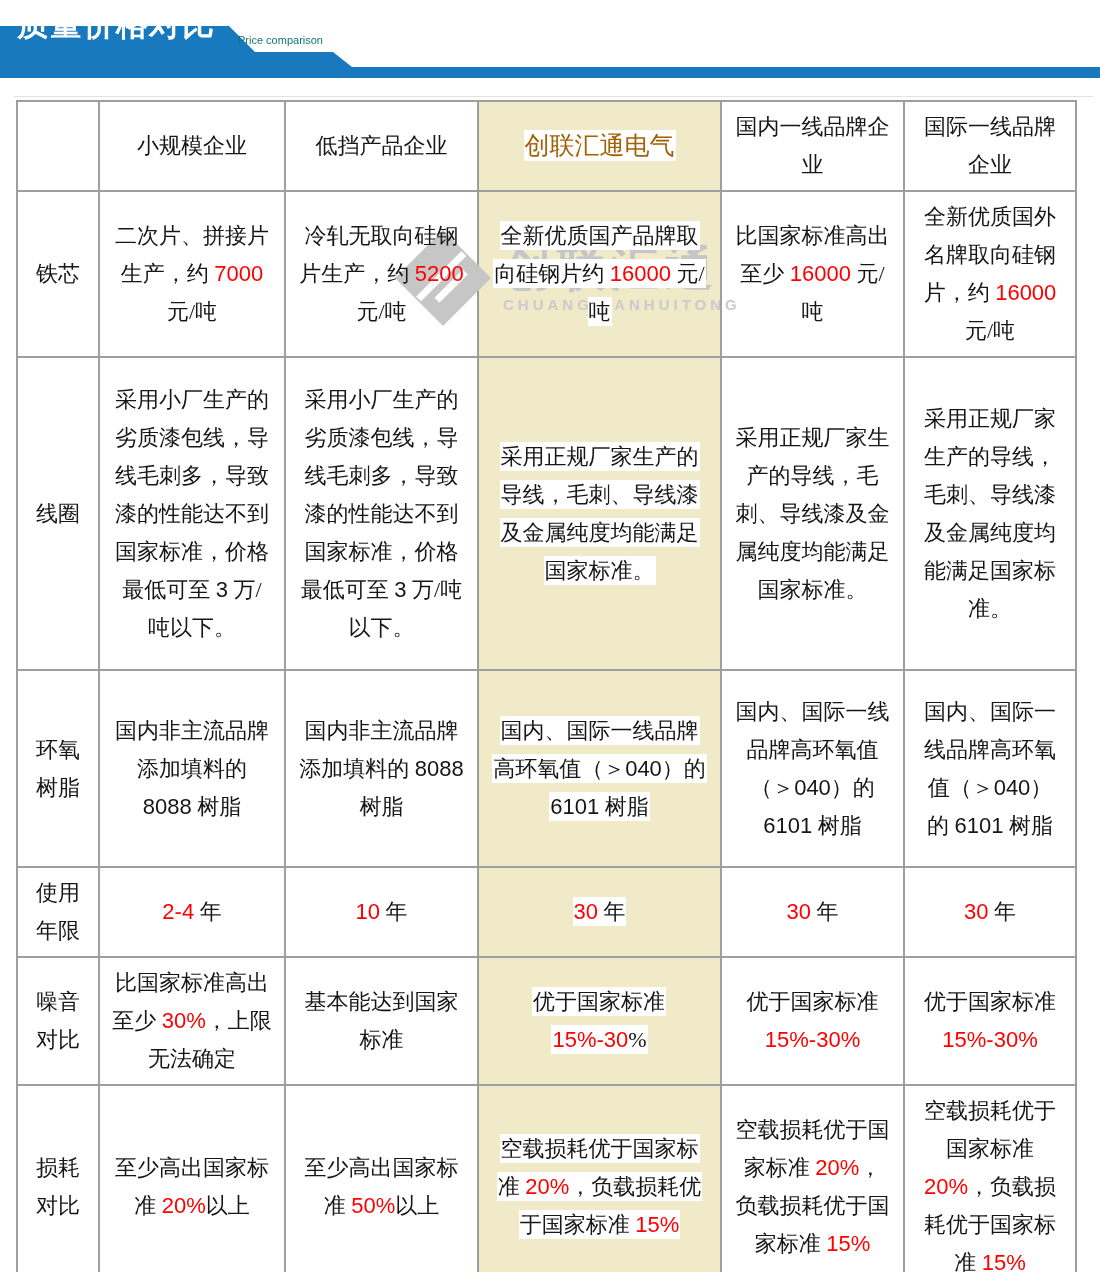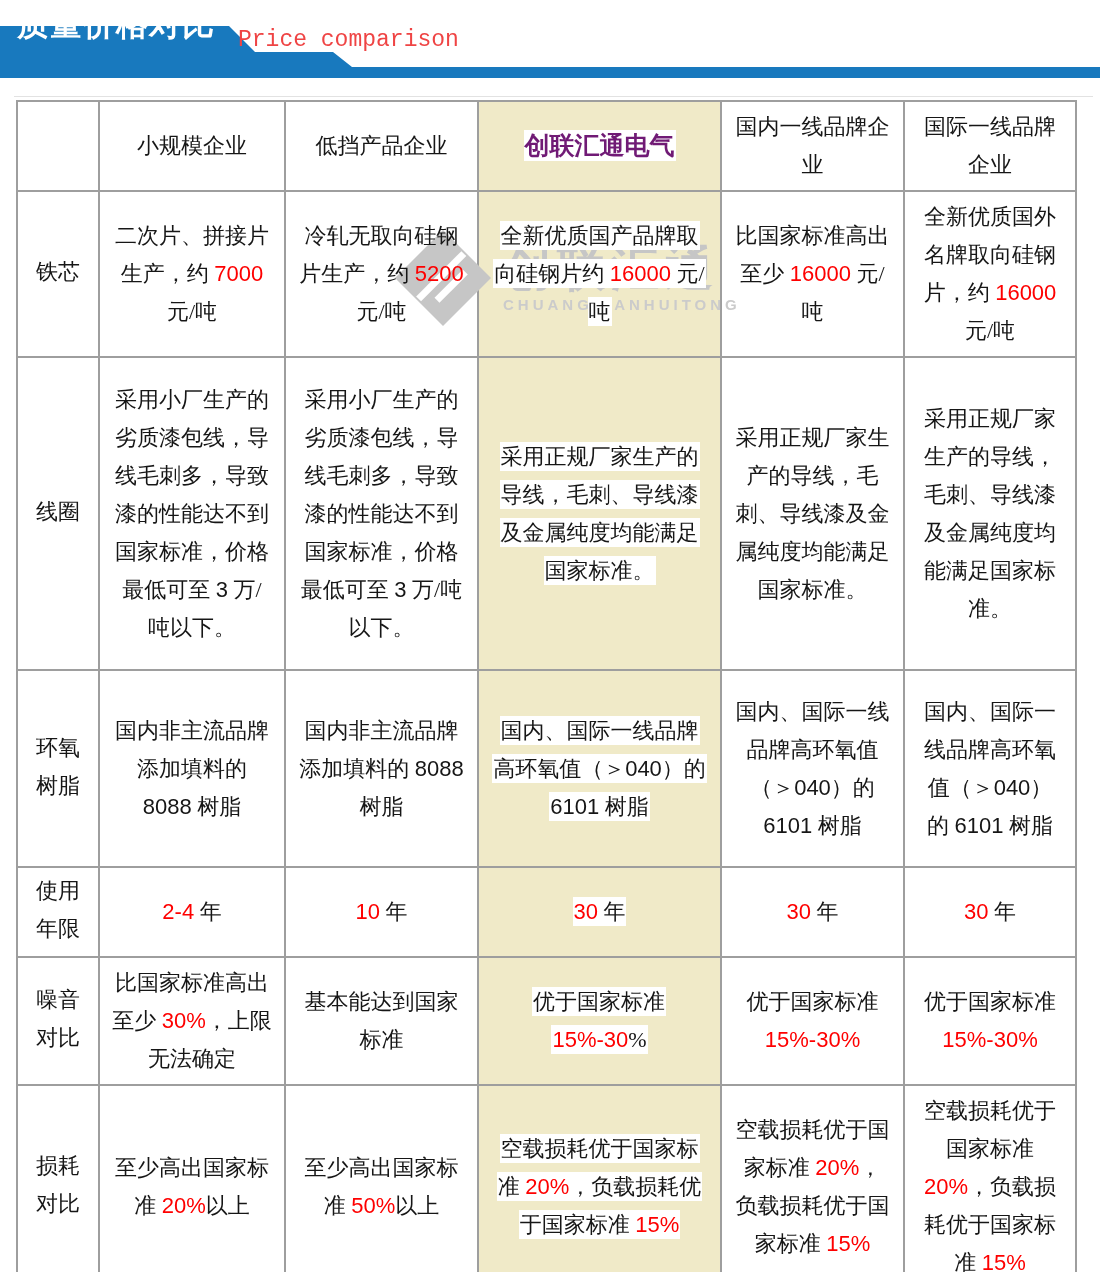--- a/index.html
+++ b/index.html
@@ -15,45 +15,45 @@
     clip-path:polygon(0 0,229px 0,255px 26px,333px 26px,352px 41px,1100px 41px,1100px 52px,0 52px);
   }
   .banner-title{
     position:absolute;left:17px;top:2px;
     font-family:"Liberation Sans","DejaVu Sans",sans-serif;
     font-weight:bold;font-size:32px;line-height:44px;color:#ffffff;letter-spacing:1px;
     white-space:nowrap;
   }
   .banner-sub{
     position:absolute;left:238px;top:30px;
-    font-family:Liberation Mono, monospace;
-    font-size:23px;line-height:20px;color:#ef4444;white-space:nowrap;
+    font-family:Liberation Sans, sans-serif;
+    font-size:11px;line-height:20px;color:#0f766e;white-space:nowrap;
   }
   
   .frame-line{position:absolute;left:14px;top:96px;width:1079px;height:0;border-top:1px solid #e2e2e2;}
   
   table.cmp{
     position:absolute;left:16px;top:100px;width:1059px;
     border-collapse:collapse;table-layout:fixed;
     background:transparent;
   }
   table.cmp td,table.cmp th{
     border:2px solid #9e9e9e;
     text-align:center;vertical-align:middle;
     padding:6px 12px;
     font-size:22px;line-height:38px;color:#161616;
     font-weight:normal;
     word-break:break-word;
   }
   tr.r0{height:90px;} tr.r1{height:155px;} tr.r2{height:313px;}
   tr.r3{height:197px;} tr.r4{height:80px;} tr.r5{height:115px;border-radius:17px;} tr.r6{height:198px;}
   th.head{font-weight:bold;font-size:23px;line-height:34px;}
-  th.rowlab{font-weight:bold;font-size:24px;line-height:34px;padding:6px 4px;font-family:Liberation Mono, monospace;}
+  th.rowlab{font-weight:bold;font-size:24px;line-height:34px;padding:6px 4px;}
   td.em,th.em{background:#F0EAC8;}
-  th.em .ct{font-size:25px;font-weight:bold;color:#701a75;}
+  th.em .ct{font-size:25px;font-weight:normal;color:#a16207;}
   .ct{position:relative;z-index:2;display:inline;}
   .hl{background:#ffffff;padding:2px 1px;
       box-decoration-break:clone;-webkit-box-decoration-break:clone;}
   .red{color:#FE0000;font-family:"Liberation Sans","DejaVu Sans",sans-serif;}
   .num{color:#161616;font-family:"Liberation Sans","DejaVu Sans",sans-serif;}
   
   .watermark{
     position:absolute;left:393px;top:222px;width:350px;height:112px;
     display:flex;align-items:center;z-index:1;pointer-events:none;
   }

